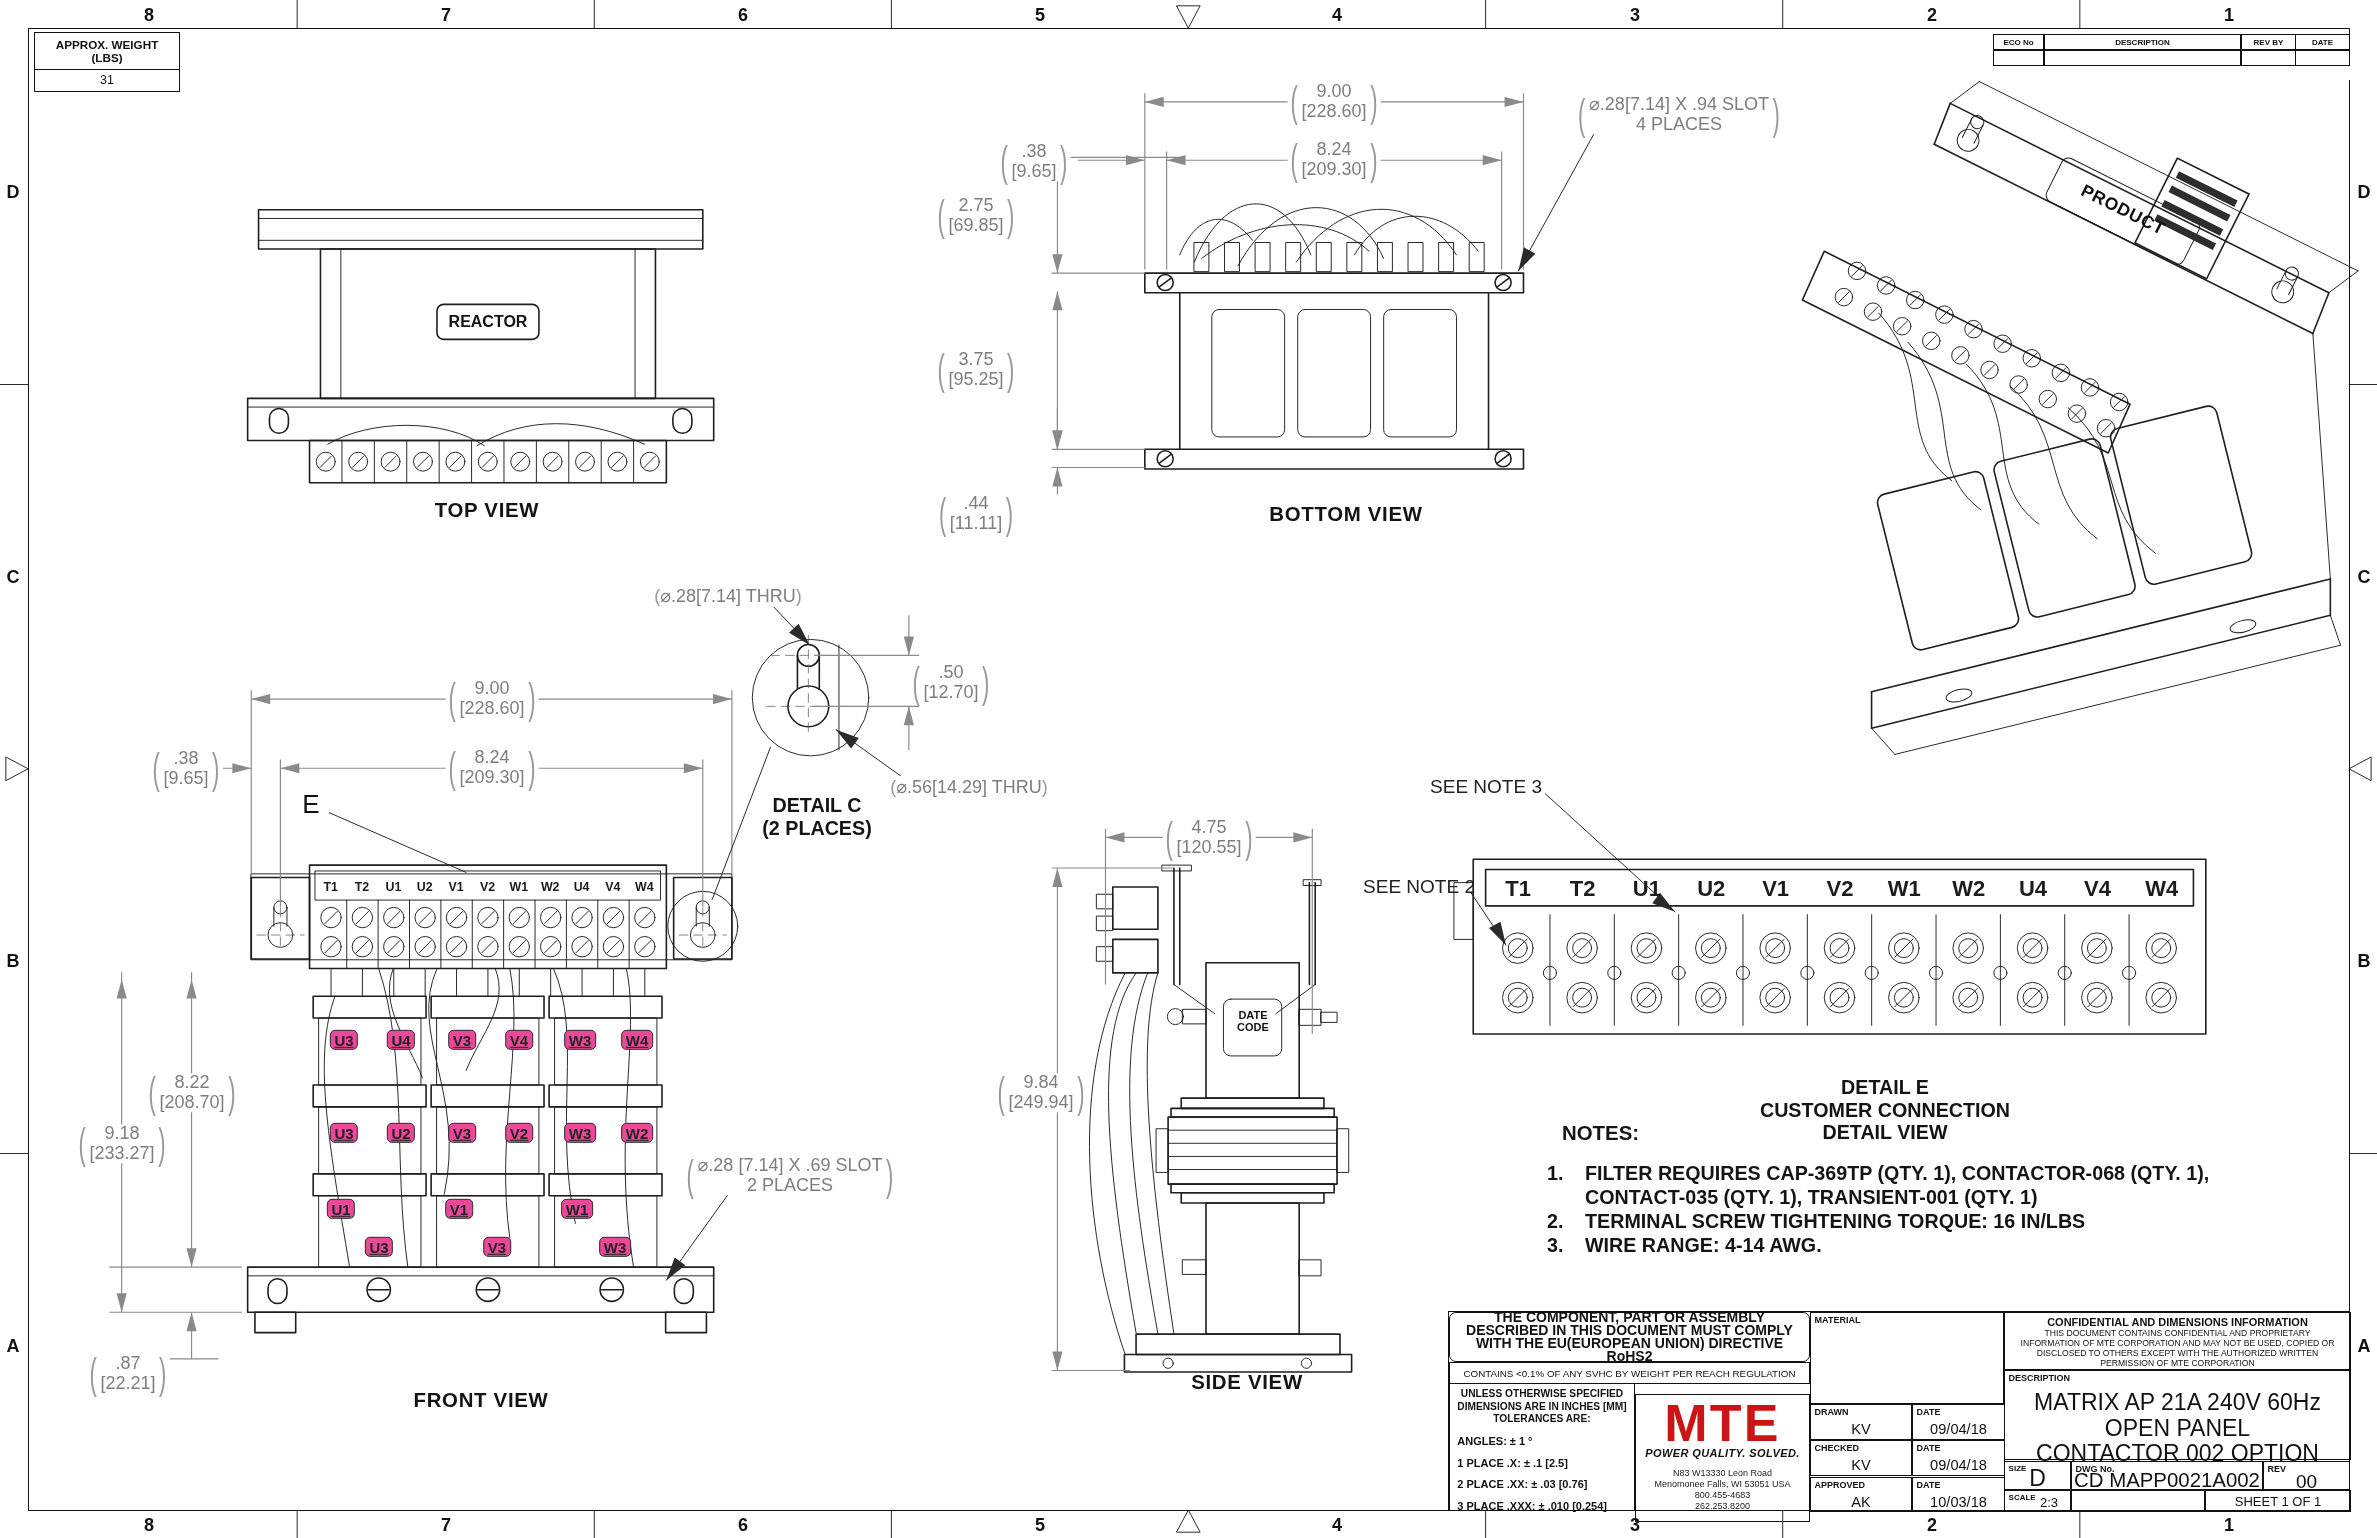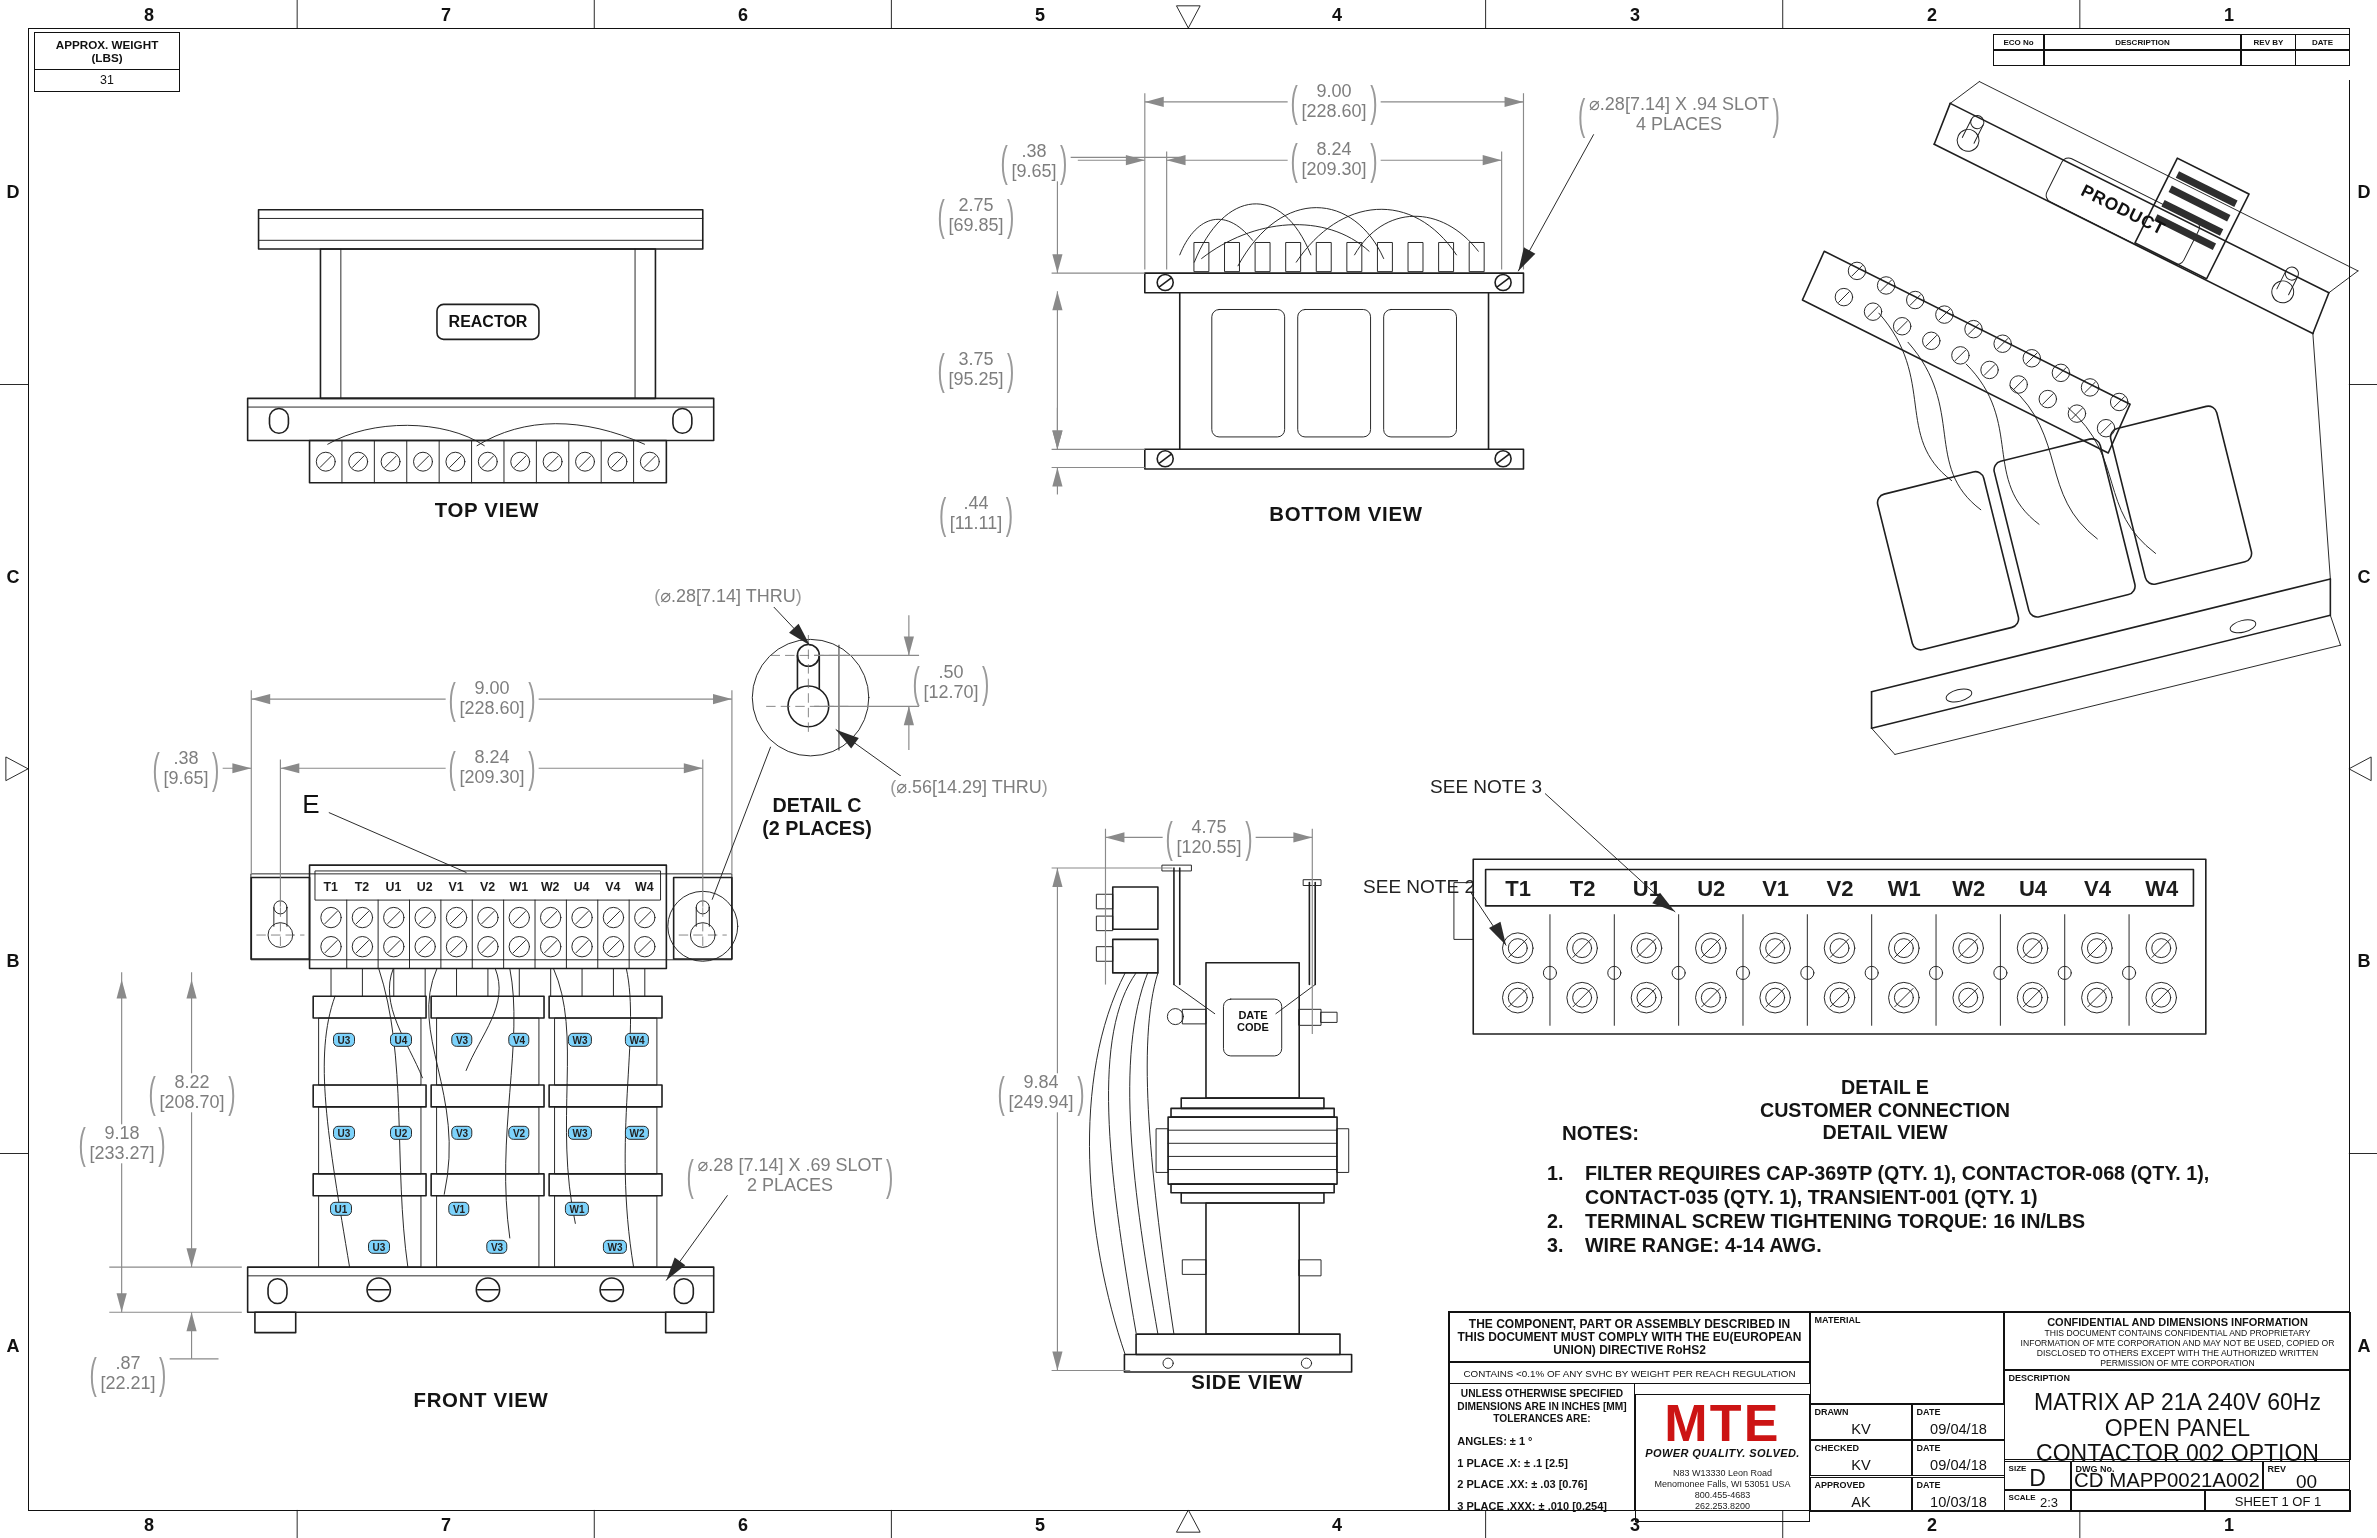--- a/index.html
+++ b/index.html
@@ -20,39 +20,39 @@
        background:#fff;padding:0 2.9px;color:#7e7e7e;font-size:18px;line-height:19.7px;white-space:nowrap;}
   .dim .dstack{display:flex;flex-direction:column;align-items:center;}
   .dim::before{content:"(";display:inline-block;transform:scaleY(1.9);font-size:22px;color:#9a9a9a;margin-right:3.6px;}
   .dim::after{content:")";display:inline-block;transform:scaleY(1.9);font-size:22px;color:#9a9a9a;margin-left:3.6px;}
   .dim1{position:absolute;transform:translate(-50%,-50%);white-space:nowrap;background:#fff;
         color:#7e7e7e;font-size:18px;padding:0 2.9px;}
   .dim1::before{content:"(";color:#9a9a9a;}  .dim1::after{content:")";color:#9a9a9a;}
   .termrow{position:absolute;display:flex;}
   .termrow span{flex:1;text-align:center;font-weight:700;color:#1c1c1c;}
   .ctag{position:absolute;transform:translate(-50%,-50%);border:1.5px solid #2a2a2a;border-radius:5.1px;
-        padding:0.7px 3.6px;font-size:10px;font-weight:700;color:#222;background:#7dd3fc;}
+        padding:0.7px 3.6px;font-size:15px;font-weight:700;color:#222;background:#ec4899;text-decoration:underline;}
   .zone{position:absolute;transform:translate(-50%,-50%);font-size:18px;font-weight:600;color:#111;}
   
   #wbox{position:absolute;left:34px;top:32px;width:146px;height:60px;border:1.8px solid #111;box-sizing:border-box;background:#fff;}
   #wbox .wh{border-bottom:1.5px solid #111;height:36px;display:flex;flex-direction:column;justify-content:center;
             text-align:center;font-weight:700;font-size:11.7px;line-height:13px;}
   #wbox .wv{text-align:center;font-size:12.4px;padding-top:2.9px;}
   
   #eco{position:absolute;left:1993px;top:34px;width:357px;height:46px;background:#fff;}
   #eco .c{position:absolute;border:1px solid #111;box-sizing:border-box;font-size:8px;font-weight:700;
           display:flex;align-items:center;justify-content:center;}
   
   #frame{position:absolute;left:28px;top:28px;width:2322px;height:1483px;border:1.8px solid #111;box-sizing:border-box;pointer-events:none;}
   
   #tblock{position:absolute;left:1448px;top:1311px;width:902px;height:200px;border:1.8px solid #111;box-sizing:border-box;background:#fff;}
   #tblock .cell{position:absolute;border:0.9px solid #111;box-sizing:border-box;}
   #tblock .cl{font-size:9px;font-weight:700;position:absolute;top:1.5px;left:3.6px;}
   #tblock .cv{position:absolute;left:0;right:0;text-align:center;}
-  .rohs{display:flex;align-items:center;justify-content:center;text-align:center;font-weight:700;font-size:12px;line-height:13px;padding:0 7.3px;}
+  .rohs{display:flex;align-items:center;justify-content:center;text-align:center;font-weight:700;font-size:14px;line-height:13px;padding:0 7.3px;border-radius:7px;}
   .reach{display:flex;align-items:center;justify-content:center;text-align:center;font-size:9.8px;}
   .tolbox{font-weight:700;font-size:11px;}
   .tolbox .th{text-align:center;font-size:10.2px;line-height:12.4px;margin-top:4.4px;}
   .tolbox .ti{margin:9.5px 0 0 7.3px;}
   .brand{text-align:center;}
   .brand .mte{font-weight:900;font-size:52px;line-height:51px;color:#cc1414;letter-spacing:2.2px;margin-top:2.9px;}
   .brand .tag{font-weight:700;font-style:italic;font-size:11px;letter-spacing:0.4px;margin-top:-1.5px;}
   .brand .adr{font-size:9px;line-height:11px;margin-top:8.7px;color:#222;}
   .conf{text-align:center;}
   .conf .ct{font-weight:700;font-size:11px;margin-top:2.9px;}

